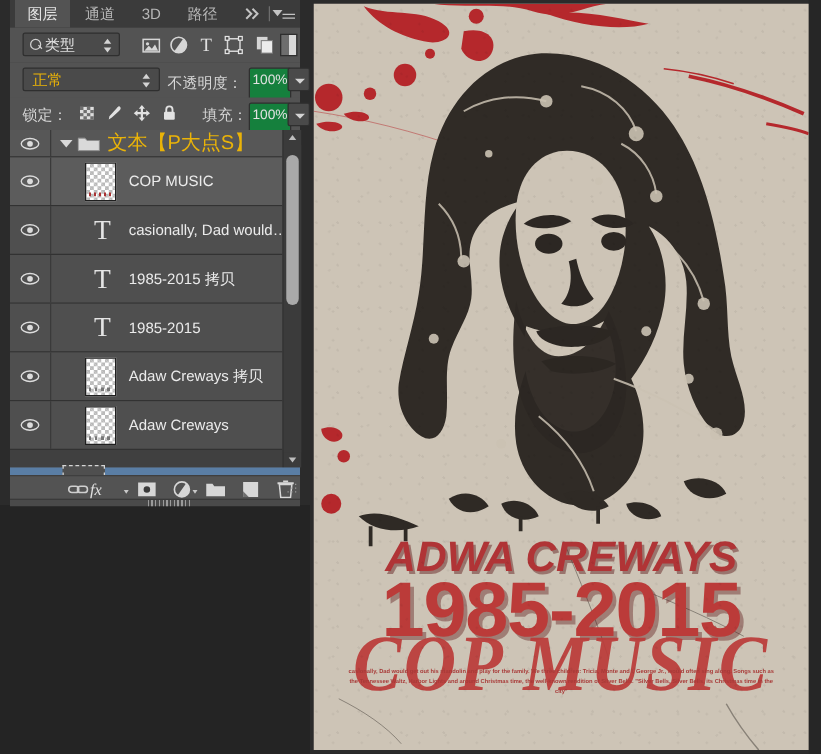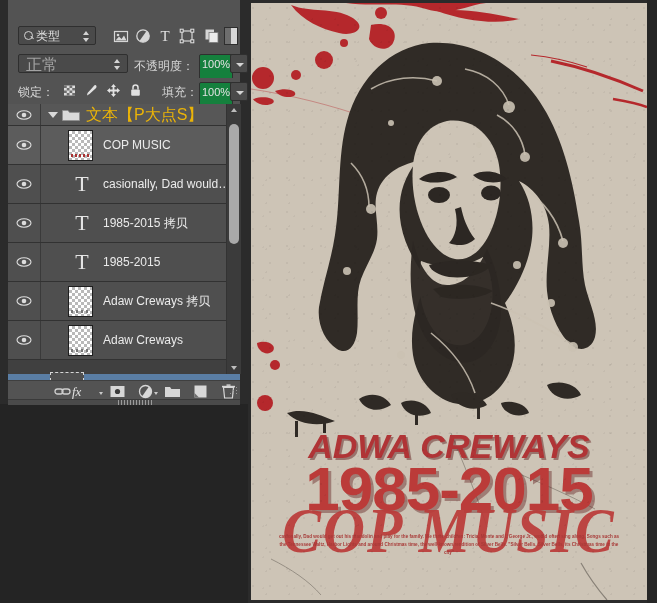--- a/index.html
+++ b/index.html
@@ -85,21 +85,21 @@
 
   
   #blendrow{
     position:absolute;left:8px;top:50px;width:232px;height:28px;
     background:#535353;
   }
   .blend-select{
     position:absolute;left:10px;top:4px;width:110px;height:19px;
     background:#4a4a4a;border:1px solid #2f2f2f;border-radius:2px;box-sizing:border-box;
   }
-  .blend-select .lbl{position:absolute;left:7px;top:1px;font-size:16px;color:#a3a3a3;line-height:17px;text-align:right;}
+  .blend-select .lbl{position:absolute;left:7px;top:1px;font-size:12px;color:#eab308;line-height:17px;text-align:right;}
   .blend-select .updown{position:absolute;right:6px;top:4px;width:7px;height:11px;}
   .blend-select .updown .u{position:absolute;top:0;left:0;width:0;height:0;border-left:3.5px solid transparent;border-right:3.5px solid transparent;border-bottom:4px solid #d4d4d4;}
   .blend-select .updown .d{position:absolute;bottom:0;left:0;width:0;height:0;border-left:3.5px solid transparent;border-right:3.5px solid transparent;border-top:4px solid #d4d4d4;}
   .rowlabel{position:absolute;font-size:12px;color:#d6d6d6;text-align:right;}
   .numbox{
     position:absolute;height:27px;background:#15803d;border:1px solid #2f2f2f;
     border-radius:2px;box-sizing:border-box;
   }
   .numbox .v{position:absolute;left:0;right:0;top:1px;text-align:center;font-size:11px;color:#e2e2e2;line-height:16px;}
   .caretbtn{
@@ -244,20 +244,39 @@
 </style>
 </head>
 <body>
 
 <div id="root">
 
   <div id="panel">
     <div class="panel-edge-left"></div>
     <div class="panel-edge-right"></div>
 
+    <div id="tabstrip">
+      <div class="tab active" style="left:4px;width:44px;text-align:center;"><span>图层</span></div>
+      <div class="tab" style="left:50px;width:44px;text-align:center;"><span>通道</span></div>
+      <div class="tab" style="left:96px;width:34px;text-align:center;"><span>3D</span></div>
+      <div class="tab" style="left:132px;width:44px;text-align:center;"><span>路径</span></div>
+      <div class="tab-collapse">
+        <svg width="16" height="16" viewBox="0 0 16 16">
+            <path d="M3 4 L7 8 L3 12" fill="none" stroke="#c3c3c3" stroke-width="1.6"></path>
+            <path d="M8 4 L12 8 L8 12" fill="none" stroke="#c3c3c3" stroke-width="1.6"></path>
+          </svg>
+      </div>
+      <div class="tab-divider"></div>
+      <div class="tab-menu">
+        <span class="car"></span>
+        <i></i>
+          <i></i>
+          <i></i>
+      </div>
+    </div>
 
     <div id="filterrow">
       <div class="kind-select">
         <span class="mag"></span>
         <span class="lbl">类型</span>
         <span class="updown">
             <i class="u"></i>
             <i class="d"></i>
           </span>
       </div>

